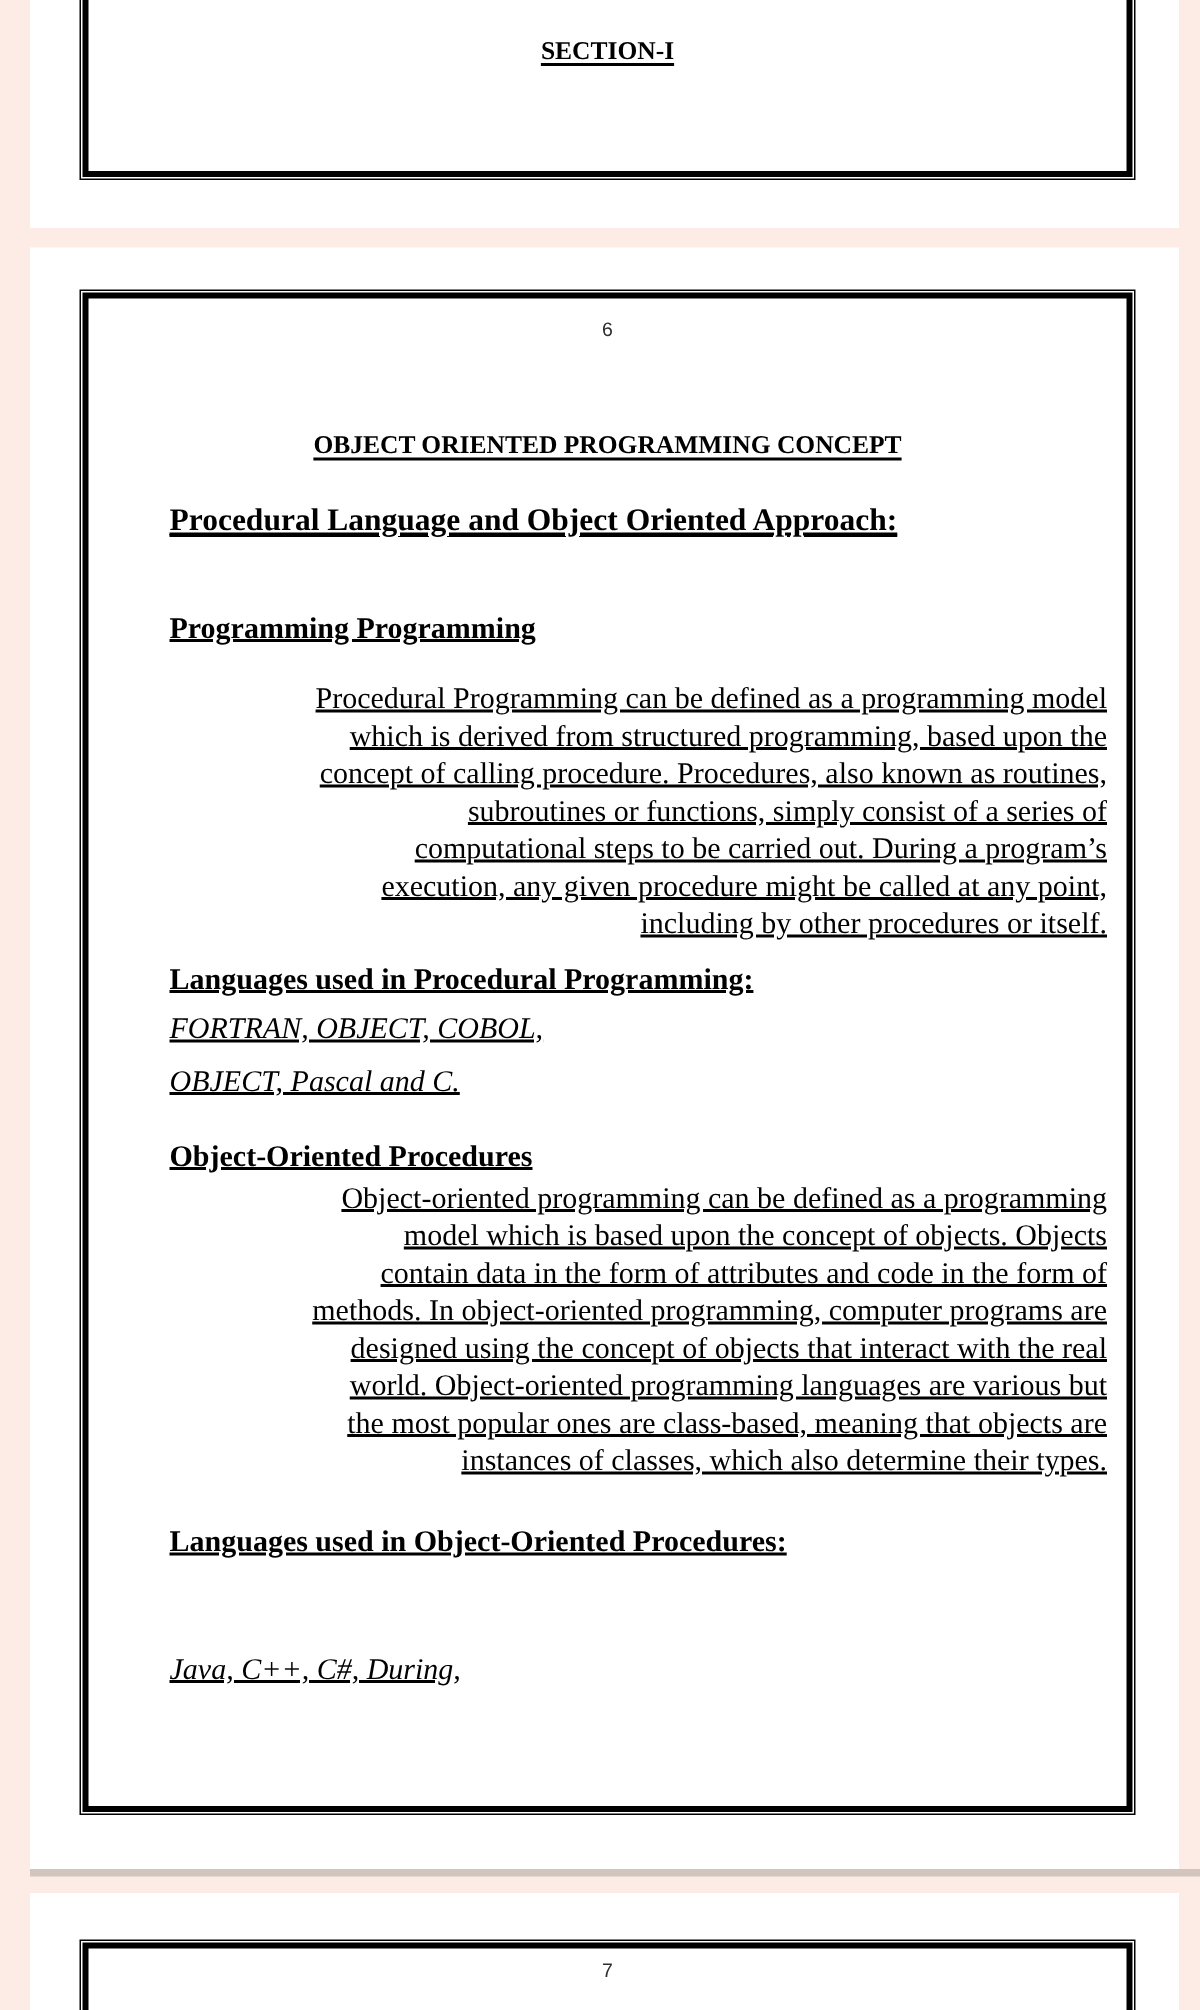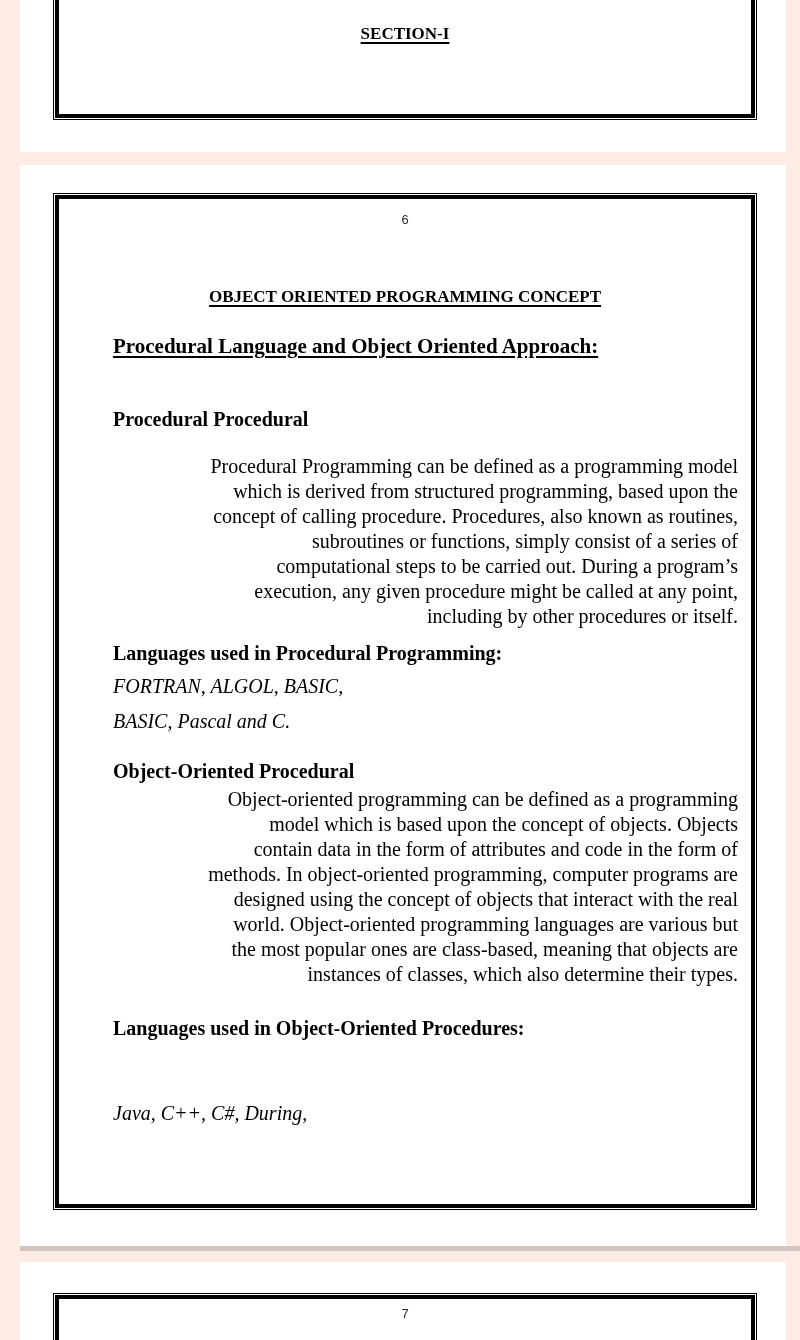--- a/index.html
+++ b/index.html
@@ -59,21 +59,21 @@
   }
   .para {
     font-size: 20px; line-height: 25px;
     white-space: pre-line;
     width: 625px;
     text-align: right;
   }
   .italic-line {
     font-size: 20px; font-style: italic; line-height: 25px;
   }
-  .left-col { left: 113px; }
+  .left-col { left: 113px; text-decoration: underline; }
 </style>
 </head>
 <body>
 
 <div class="page-sheet" id="sheet-prev"></div>
 <div class="page-sheet" id="sheet-main"></div>
 <div class="page-sheet" id="sheet-next"></div>
 
 <div class="seam"></div>
 
@@ -87,37 +87,37 @@
 <div class="abs centered page-num" style="top:212px;">6</div>
 
 <div class="abs centered doc-title" style="top:283px;">
   <span>OBJECT ORIENTED PROGRAMMING CONCEPT</span>
 </div>
 
 <div class="abs left-col doc-subtitle" style="top:333px;">
   <span>Procedural Language and Object Oriented Approach:</span>
 </div>
 
-<div class="abs left-col sec-heading" style="top:407px;">Procedural Procedural</div>
+<div class="abs left-col sec-heading" style="top:407px;">Programming Programming</div>
 
 <div class="abs left-col para" style="top:454px;">Procedural Programming can be defined as a programming model
 which is derived from structured programming, based upon the
 concept of calling procedure. Procedures, also known as routines,
 subroutines or functions, simply consist of a series of
 computational steps to be carried out. During a program’s
 execution, any given procedure might be called at any point,
 including by other procedures or itself.</div>
 
 <div class="abs left-col sec-heading" style="top:641px;">Languages used in Procedural Programming:</div>
 
-<div class="abs left-col italic-line" style="top:674px;">FORTRAN, ALGOL, BASIC,</div>
+<div class="abs left-col italic-line" style="top:674px;">FORTRAN, OBJECT, COBOL,</div>
 
-<div class="abs left-col italic-line" style="top:709px;">BASIC, Pascal and C.</div>
+<div class="abs left-col italic-line" style="top:709px;">OBJECT, Pascal and C.</div>
 
-<div class="abs left-col sec-heading" style="top:759px;">Object-Oriented Procedural</div>
+<div class="abs left-col sec-heading" style="top:759px;">Object-Oriented Procedures</div>
 
 <div class="abs left-col para" style="top:759px;margin-top:28px;">Object-oriented programming can be defined as a programming
 model which is based upon the concept of objects. Objects
 contain data in the form of attributes and code in the form of
 methods. In object-oriented programming, computer programs are
 designed using the concept of objects that interact with the real
 world. Object-oriented programming languages are various but
 the most popular ones are class-based, meaning that objects are
 instances of classes, which also determine their types.</div>
 

